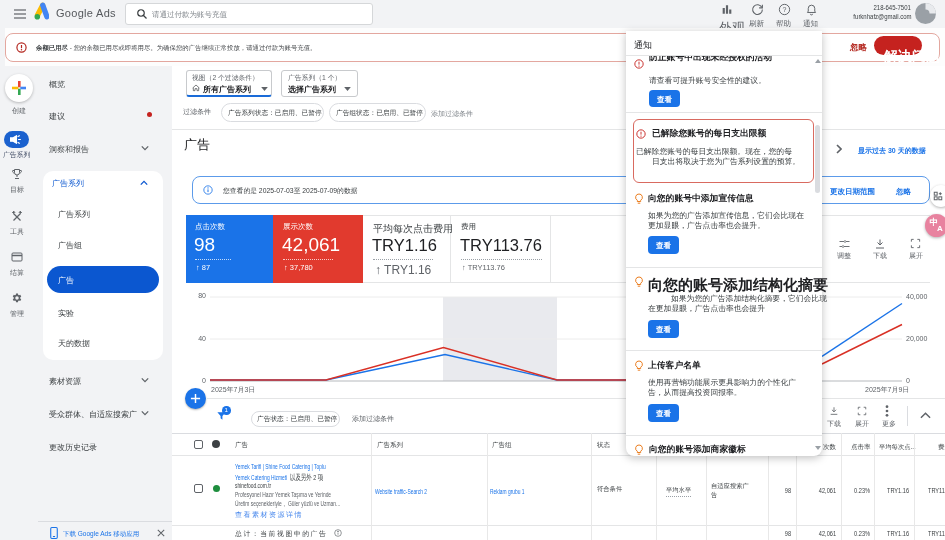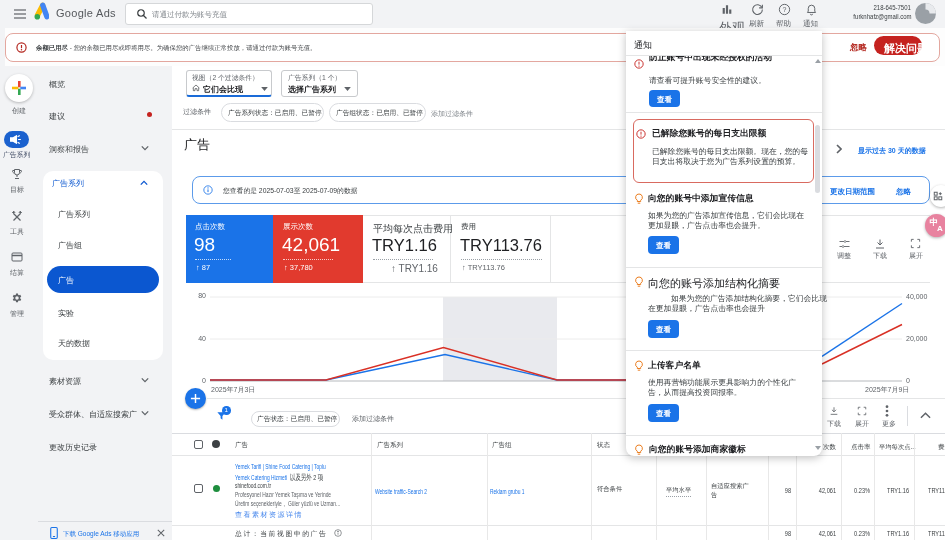--- a/index.html
+++ b/index.html
@@ -136,31 +136,31 @@
 
 <div class="abs" style="left:5px;top:33px;width:935px;height:29px;background:#fff;border:1px solid #e3a79f;border-radius:8px"></div>
 <svg class="abs" style="left:16px;top:42px" width="11" height="11" viewBox="0 0 24 24" fill="none">
     <circle cx="12" cy="12" r="10" stroke="#b3261e" stroke-width="2.6"></circle>
     <line x1="12" y1="6.5" x2="12" y2="13.5" stroke="#b3261e" stroke-width="2.6"></line>
     <circle cx="12" cy="17" r="1.6" fill="#b3261e"></circle>
   </svg>
 <div class="tx" style="left:36px;top:44px;font-size:6.4px;color:#474a4d"><b style="color:#3c4043">余额已用尽</b> - 您的余额已用尽或即将用尽。为确保您的广告继续正常投放，请通过付款为账号充值。</div>
 <div class="tx" style="left:850px;top:42px;font-size:8.5px;color:#b3261e;font-weight:bold">忽略</div>
 <div class="abs" style="left:874px;top:36px;width:48px;height:19px;background:#c5221f;border-radius:10px"></div>
-<div class="tx" style="left:884px;top:41px;font-size:11px;color:#fff;font-weight:bold">解决问题</div>
+<div class="tx" style="left:884px;top:48px;font-size:14px;color:#fff;font-weight:bold">解决问题</div>
 
 <div class="abs" id="main" style="left:172px;top:66px;width:773px;height:474px;background:#fff"></div>
 
 <div class="abs" style="left:186px;top:70px;width:86px;height:27px;background:#fff;border:1px solid #c8cacd;border-radius:3px;border-bottom:2.5px solid #1a6bd8"></div>
 <div class="tx" style="left:192px;top:73px;font-size:6.8px;color:#5f6368">视图（2 个过滤条件）</div>
 <svg class="abs" style="left:192px;top:84px" width="8" height="8" viewBox="0 0 24 24" fill="none" stroke="#3c4043" stroke-width="2">
     <path d="M4 11v9h5v-6h6v6h5v-9"></path>
     <path d="M2 12L12 3l10 9"></path>
   </svg>
-<div class="tx" style="left:203px;top:84px;font-size:8px;color:#202124;font-weight:bold">它们会比现</div>
+<div class="tx" style="left:203px;top:84px;font-size:8px;color:#202124;font-weight:bold">所有广告系列</div>
 <svg class="abs" style="left:261px;top:87px" width="7" height="4" viewBox="0 0 10 6" fill="#5f6368">
     <path d="M0 0h10L5 6z"></path>
   </svg>
 <div class="abs" style="left:281px;top:70px;width:77px;height:27px;background:#fff;border:1px solid #c8cacd;border-radius:3px"></div>
 <div class="tx" style="left:288px;top:73px;font-size:6.8px;color:#5f6368">广告系列（1 个）</div>
 <div class="tx" style="left:288px;top:84px;font-size:8px;color:#202124;font-weight:bold">选择广告系列</div>
 <svg class="abs" style="left:344px;top:87px" width="7" height="4" viewBox="0 0 10 6" fill="#5f6368">
     <path d="M0 0h10L5 6z"></path>
   </svg>
 
@@ -197,21 +197,21 @@
 <div class="tx" style="left:196px;top:263px;font-size:7.5px;color:#fff">↑ 87</div>
 <div class="tx" style="left:283px;top:222px;font-size:7.5px;color:#fff">展示次数</div>
 <div class="tx" style="left:282px;top:234px;font-size:19px;color:#fff">42,061</div>
 <div class="abs" style="left:283px;top:259px;width:50px;height:0;border-bottom:1.5px dotted rgba(255,255,255,.75)"></div>
 <div class="tx" style="left:284px;top:263px;font-size:7.5px;color:#fff">↑ 37,780</div>
 <div class="abs" style="left:450px;top:215px;width:1px;height:68px;background:#e4e5e6"></div>
 <div class="abs" style="left:550px;top:215px;width:1px;height:68px;background:#e4e5e6"></div>
 <div class="tx" style="left:373px;top:222px;font-size:10px;color:#3c4043">平均每次点击费用</div>
 <div class="tx" style="left:372px;top:236px;font-size:16.5px;color:#202124">TRY1.16</div>
 <div class="abs" style="left:373px;top:259px;width:60px;height:0;border-bottom:1.5px dotted #9aa0a6"></div>
-<div class="tx" style="left:391px;top:263px;font-size:10px;color:#5f6368">↑ TRY1.16</div>
+<div class="tx" style="left:375px;top:263px;font-size:12px;color:#5f6368">↑ TRY1.16</div>
 <div class="tx" style="left:461px;top:222px;font-size:7.5px;color:#3c4043">费用</div>
 <div class="tx" style="left:460px;top:236px;font-size:16.5px;color:#202124">TRY113.76</div>
 <div class="abs" style="left:461px;top:259px;width:81px;height:0;border-bottom:1.5px dotted #9aa0a6"></div>
 <div class="tx" style="left:462px;top:263px;font-size:7.5px;color:#5f6368">↑ TRY113.76</div>
 
 <svg class="abs" style="left:838px;top:238px" width="13" height="12" viewBox="0 0 24 24" fill="none" stroke="#5f6368" stroke-width="1.8">
     <path d="M2 7h9M15 7h7M2 17h5M11 17h11"></path>
     <line x1="13" y1="4" x2="13" y2="10"></line>
     <line x1="9" y1="14" x2="9" y2="20"></line>
   </svg>
@@ -353,39 +353,39 @@
 <div class="tx" style="left:657px;top:95px;font-size:7.5px;color:#fff;font-weight:bold">查看</div>
 <div class="abs" style="left:626px;top:112px;width:196px;height:1px;background:#e4e5e6"></div>
 
 <div class="abs" style="left:633px;top:119px;width:181px;height:64px;border:1px solid #d96a60;border-radius:6px"></div>
 <svg class="abs" style="left:636px;top:129px" width="10" height="10" viewBox="0 0 24 24" fill="none">
       <circle cx="12" cy="12" r="10" stroke="#c5221f" stroke-width="2.2"></circle>
       <line x1="12" y1="6.5" x2="12" y2="13.5" stroke="#c5221f" stroke-width="2.2"></line>
       <circle cx="12" cy="17" r="1.5" fill="#c5221f"></circle>
     </svg>
 <div class="tx" style="left:652px;top:128px;font-size:8.8px;color:#202124;font-weight:bold">已解除您账号的每日支出限额</div>
-<div class="tx" style="left:652px;top:146px;font-size:7.8px;color:#3c4043">已解除您账号的每日支出限额。现在，您的每</div>
+<div class="tx" style="left:636px;top:146px;font-size:7.8px;color:#3c4043">已解除您账号的每日支出限额。现在，您的每</div>
 <div class="tx" style="left:652px;top:156px;font-size:7.8px;color:#3c4043">日支出将取决于您为广告系列设置的预算。</div>
 
 <svg class="abs" style="left:634px;top:193px" width="10" height="12" viewBox="0 0 24 28" fill="none" stroke="#e8710a" stroke-width="2.2">
       <path d="M12 2a8 8 0 0 1 4 15v3h-8v-3a8 8 0 0 1 4-15z"></path>
       <line x1="9" y1="24" x2="15" y2="24"></line>
     </svg>
 <div class="tx" style="left:648px;top:193px;font-size:8.8px;color:#202124;font-weight:bold">向您的账号中添加宣传信息</div>
 <div class="tx" style="left:648px;top:210px;font-size:7.8px;color:#3c4043">如果为您的广告添加宣传信息，它们会比现在</div>
 <div class="tx" style="left:648px;top:220px;font-size:7.8px;color:#3c4043">更加显眼，广告点击率也会提升。</div>
 <div class="abs" style="left:648px;top:236px;width:31px;height:18px;background:#1a73e8;border-radius:4px"></div>
 <div class="tx" style="left:656px;top:241px;font-size:7.5px;color:#fff;font-weight:bold">查看</div>
 <div class="abs" style="left:626px;top:267px;width:196px;height:1px;background:#e4e5e6"></div>
 
 <svg class="abs" style="left:634px;top:276px" width="10" height="12" viewBox="0 0 24 28" fill="none" stroke="#e8710a" stroke-width="2.2">
       <path d="M12 2a8 8 0 0 1 4 15v3h-8v-3a8 8 0 0 1 4-15z"></path>
       <line x1="9" y1="24" x2="15" y2="24"></line>
     </svg>
-<div class="tx" style="left:648px;top:276px;font-size:11px;color:#202124;font-weight:normal">向您的账号添加结构化摘要</div>
+<div class="tx" style="left:648px;top:276px;font-size:15px;color:#202124;font-weight:bold">向您的账号添加结构化摘要</div>
 <div class="tx" style="left:671px;top:293px;font-size:7.8px;color:#3c4043">如果为您的广告添加结构化摘要，它们会比现</div>
 <div class="tx" style="left:648px;top:303px;font-size:7.8px;color:#3c4043">在更加显眼，广告点击率也会提升</div>
 <div class="abs" style="left:648px;top:320px;width:31px;height:18px;background:#1a73e8;border-radius:4px"></div>
 <div class="tx" style="left:656px;top:325px;font-size:7.5px;color:#fff;font-weight:bold">查看</div>
 <div class="abs" style="left:626px;top:350px;width:196px;height:1px;background:#e4e5e6"></div>
 
 <svg class="abs" style="left:634px;top:360px" width="10" height="12" viewBox="0 0 24 28" fill="none" stroke="#e8710a" stroke-width="2.2">
       <path d="M12 2a8 8 0 0 1 4 15v3h-8v-3a8 8 0 0 1 4-15z"></path>
       <line x1="9" y1="24" x2="15" y2="24"></line>
     </svg>

